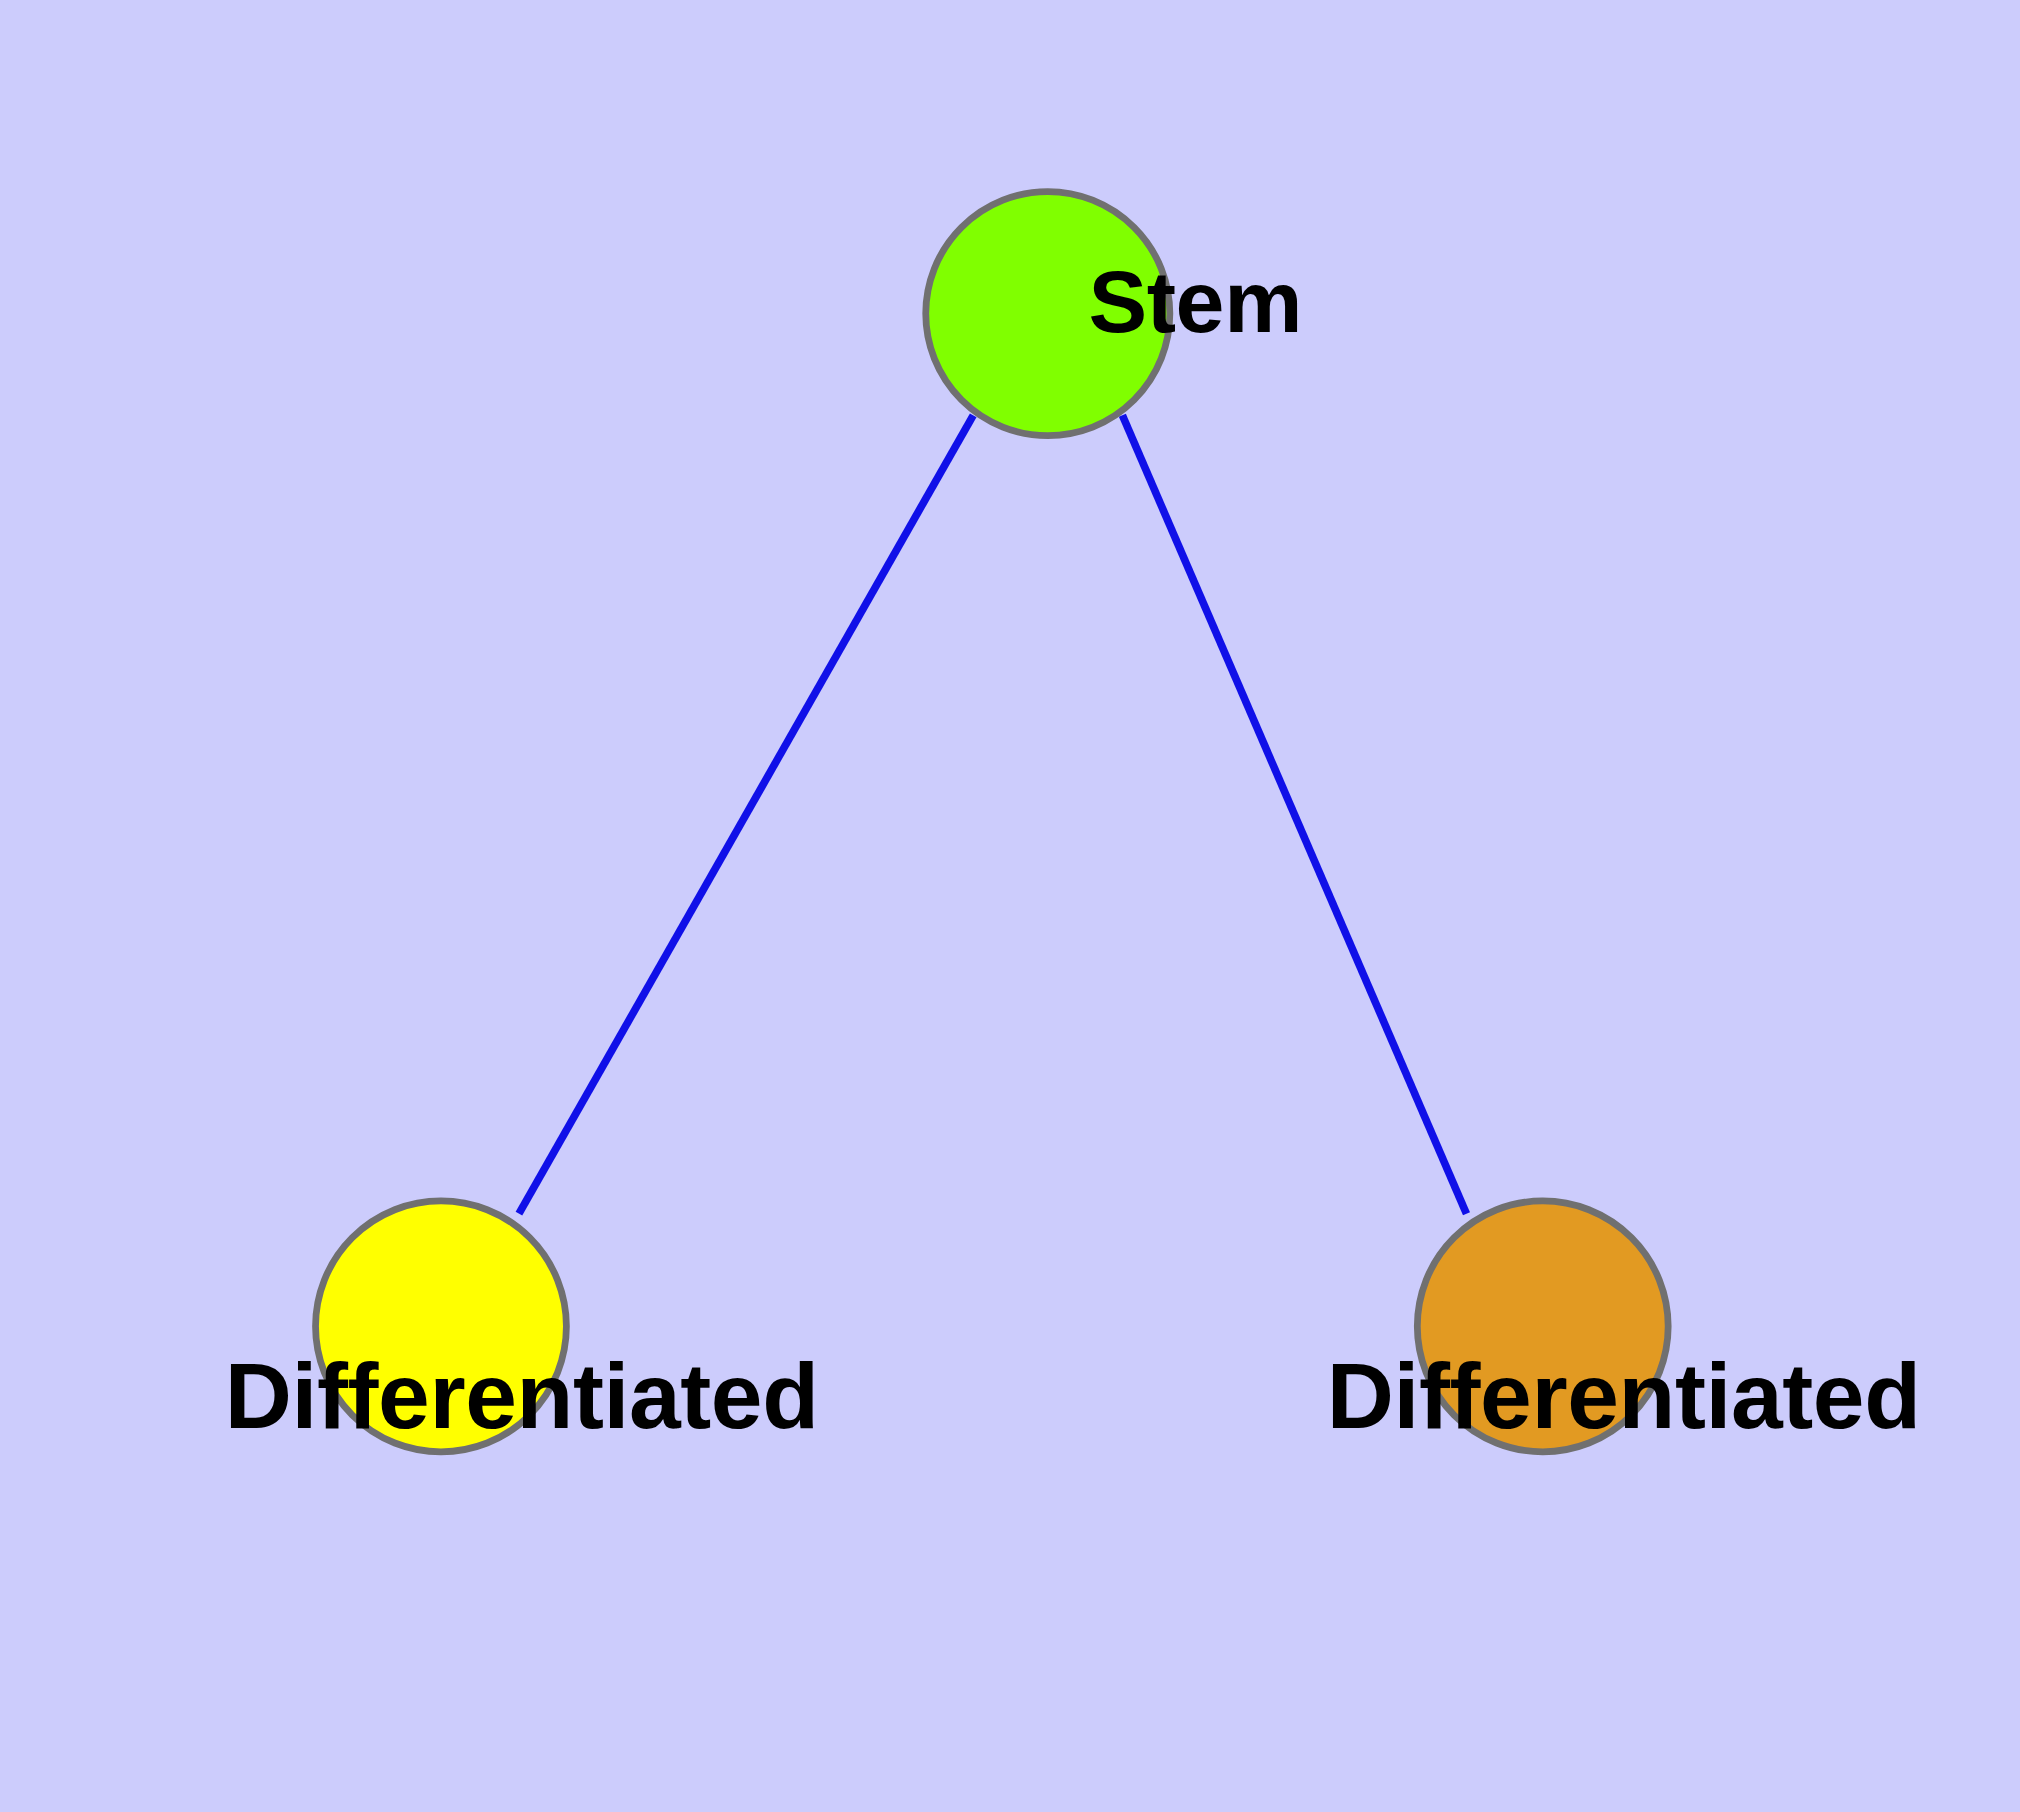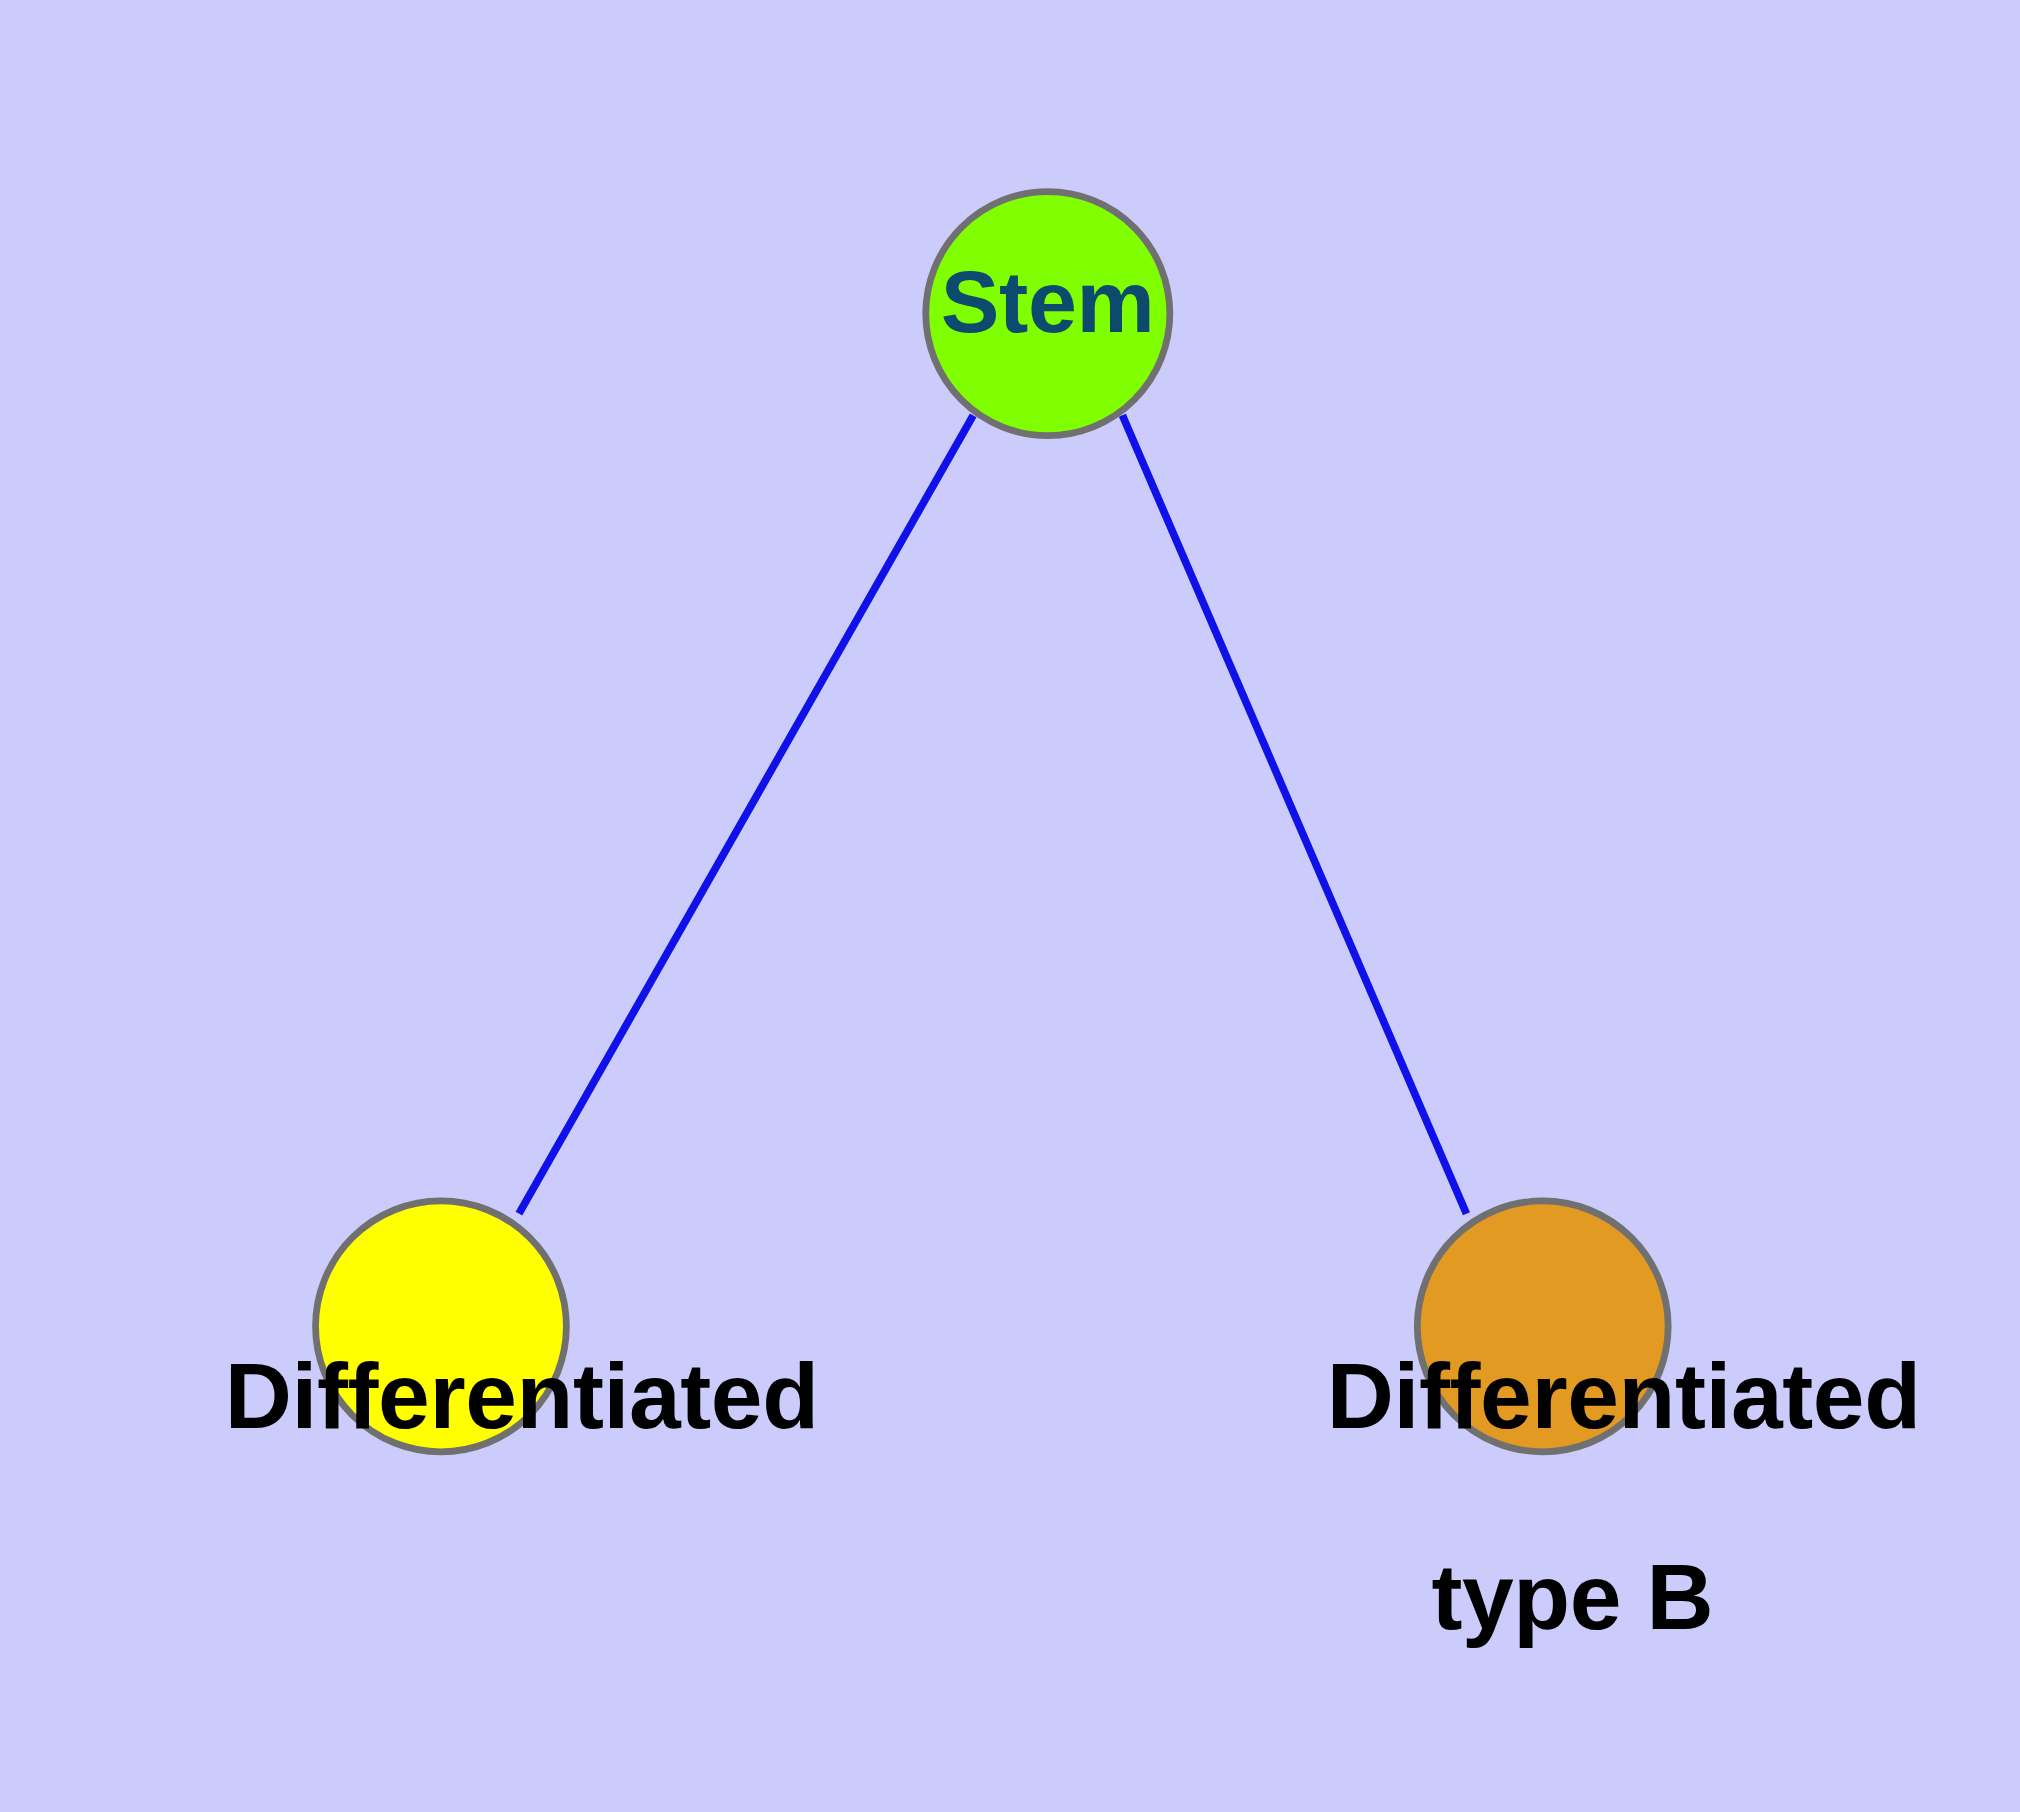--- a/index.html
+++ b/index.html
@@ -72,25 +72,24 @@
       <line id="edge-b" x1="1324" y1="490" x2="1730" y2="1432" stroke="#1010E8" stroke-width="9" stroke-linecap="butt"></line>
     </g>
 
     <g>
       <circle id="node-stem" cx="1236" cy="370" r="144" fill="#80FF00" stroke="#707070" stroke-width="8"></circle>
       <circle id="node-diff-a" cx="520" cy="1565" r="148" fill="#FFFF00" stroke="#707070" stroke-width="8"></circle>
       <circle id="node-diff-b" cx="1820" cy="1565" r="148" fill="#E29A22" stroke="#707070" stroke-width="8"></circle>
     </g>
   </svg>
 
-  <div class="node-label" id="label-stem" style="color: #0c4a6e;">Stem</div>
+  <div class="node-label" id="label-stem" style="color: #000000; text-align: right;">Stem</div>
 
   <div class="node-label" id="label-diffA" style="color: rgb(0, 0, 0);">
     <span>Differentiated</span><br>
   </div>
 
   <div class="node-label" id="label-diffB" style="color: rgb(0, 0, 0);">
     <span>Differentiated</span><br>
-    <span>type B</span>
   </div>
 
 </div>
 
 
 </body></html>

